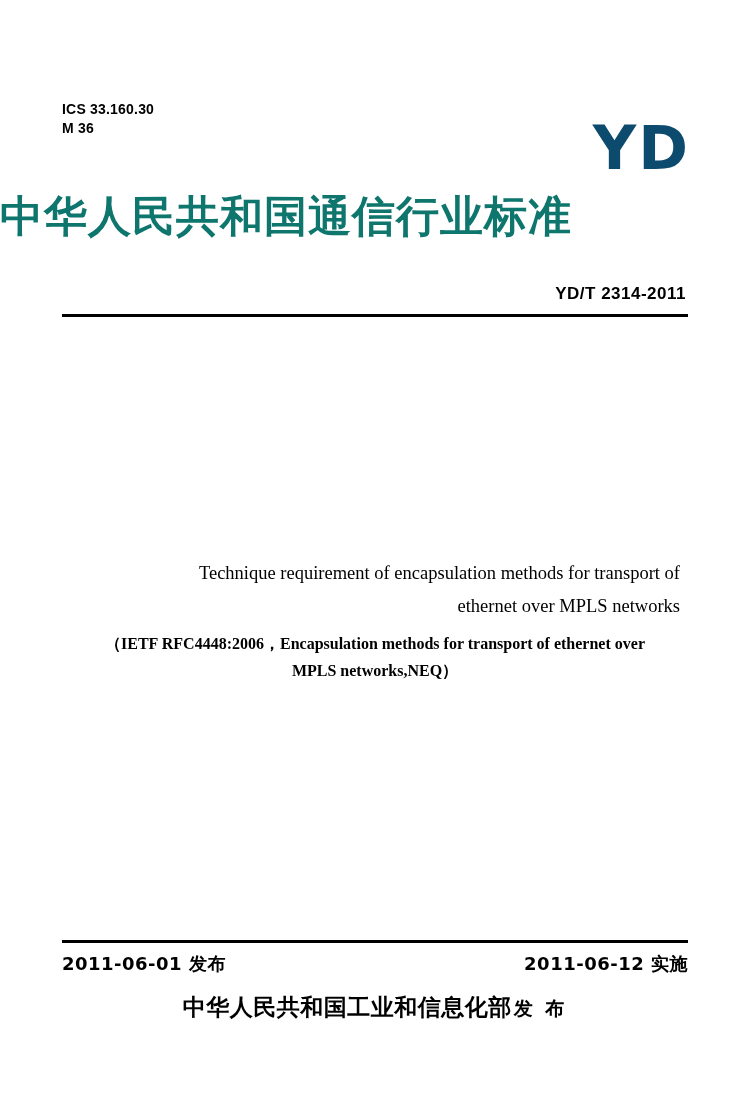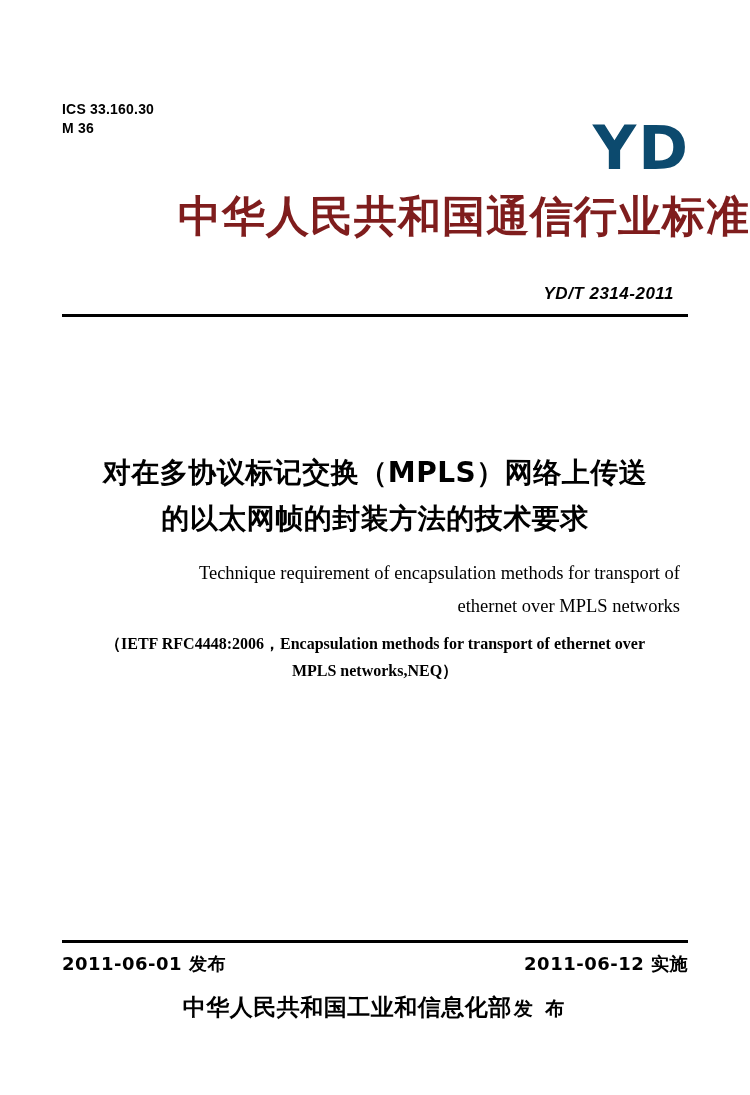--- a/index.html
+++ b/index.html
@@ -51,39 +51,38 @@
     line-height: 60px;
     color: #0c4a6e;
   }
 
   
   .series-title {
     position: absolute;
     left: 0;
     right: 0;
     top: 188px;
-    text-align: right;
+    text-align: left;
     font-family: "DejaVu Sans", "Liberation Sans", sans-serif;
     font-size: 43px;
     font-weight: 700;
     letter-spacing: 1px;
-    color: #7f1d1d;
+    color: #0f766e;
     white-space: nowrap;
   }
 
   
   .std-number {
     position: absolute;
-    right: 76px;
+    right: 64px;
     top: 284px;
     font-family: "Liberation Sans", sans-serif;
     font-size: 17px;
     font-weight: 700;
     letter-spacing: 0.5px;
-    font-style: italic;
   }
 
   
   .rule {
     position: absolute;
     left: 62px;
     width: 626px;
     background: #000;
   }
   .rule-top { top: 314px; height: 3px; }
@@ -180,24 +179,20 @@
   </div>
 
   <div class="yd-logo">YD</div>
 
   <div class="series-title">中华人民共和国通信行业标准</div>
 
   <div class="std-number">YD/T 2314-2011</div>
 
   <div class="rule rule-top"></div>
 
-  <div class="doc-title">
-    <span class="line">对在多协议标记交换（MPLS）网络上传送</span>
-    <span class="line">的以太网帧的封装方法的技术要求</span>
-  </div>
 
   <div class="doc-subtitle">
     <span class="line">Technique requirement of encapsulation methods for transport of</span>
     <span class="line">ethernet over MPLS networks</span>
   </div>
 
   <div class="doc-source">
     <span class="line">（IETF RFC4448:2006，Encapsulation methods for transport of ethernet over</span>
     <span class="line">MPLS networks,NEQ）</span>
   </div>

